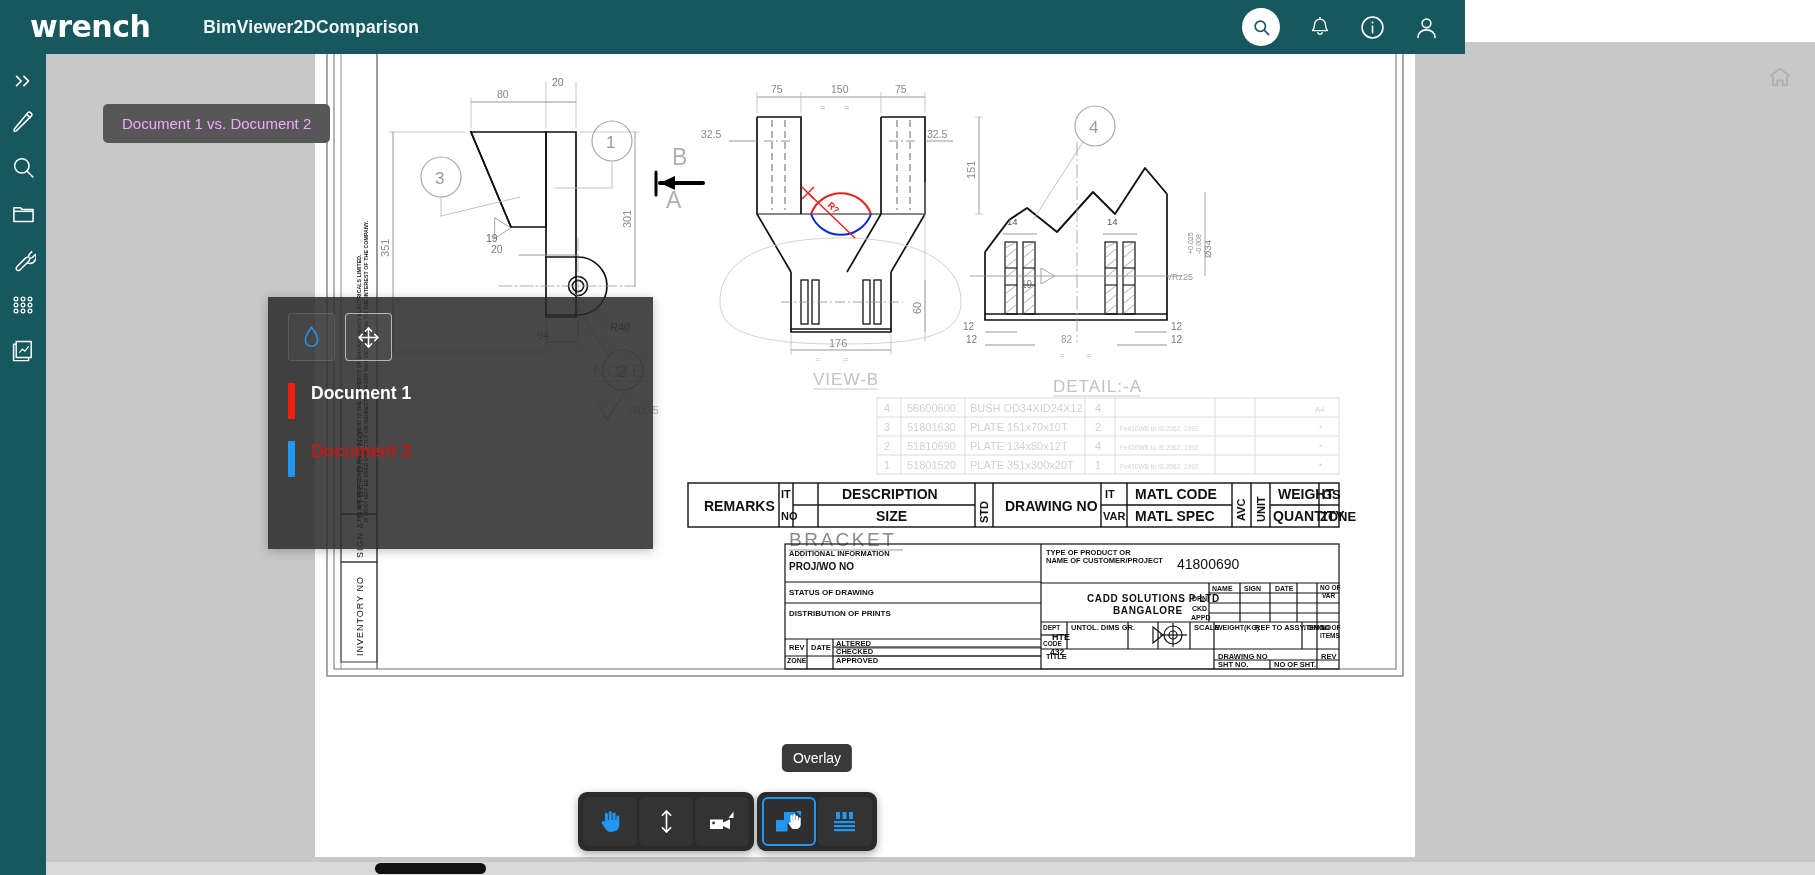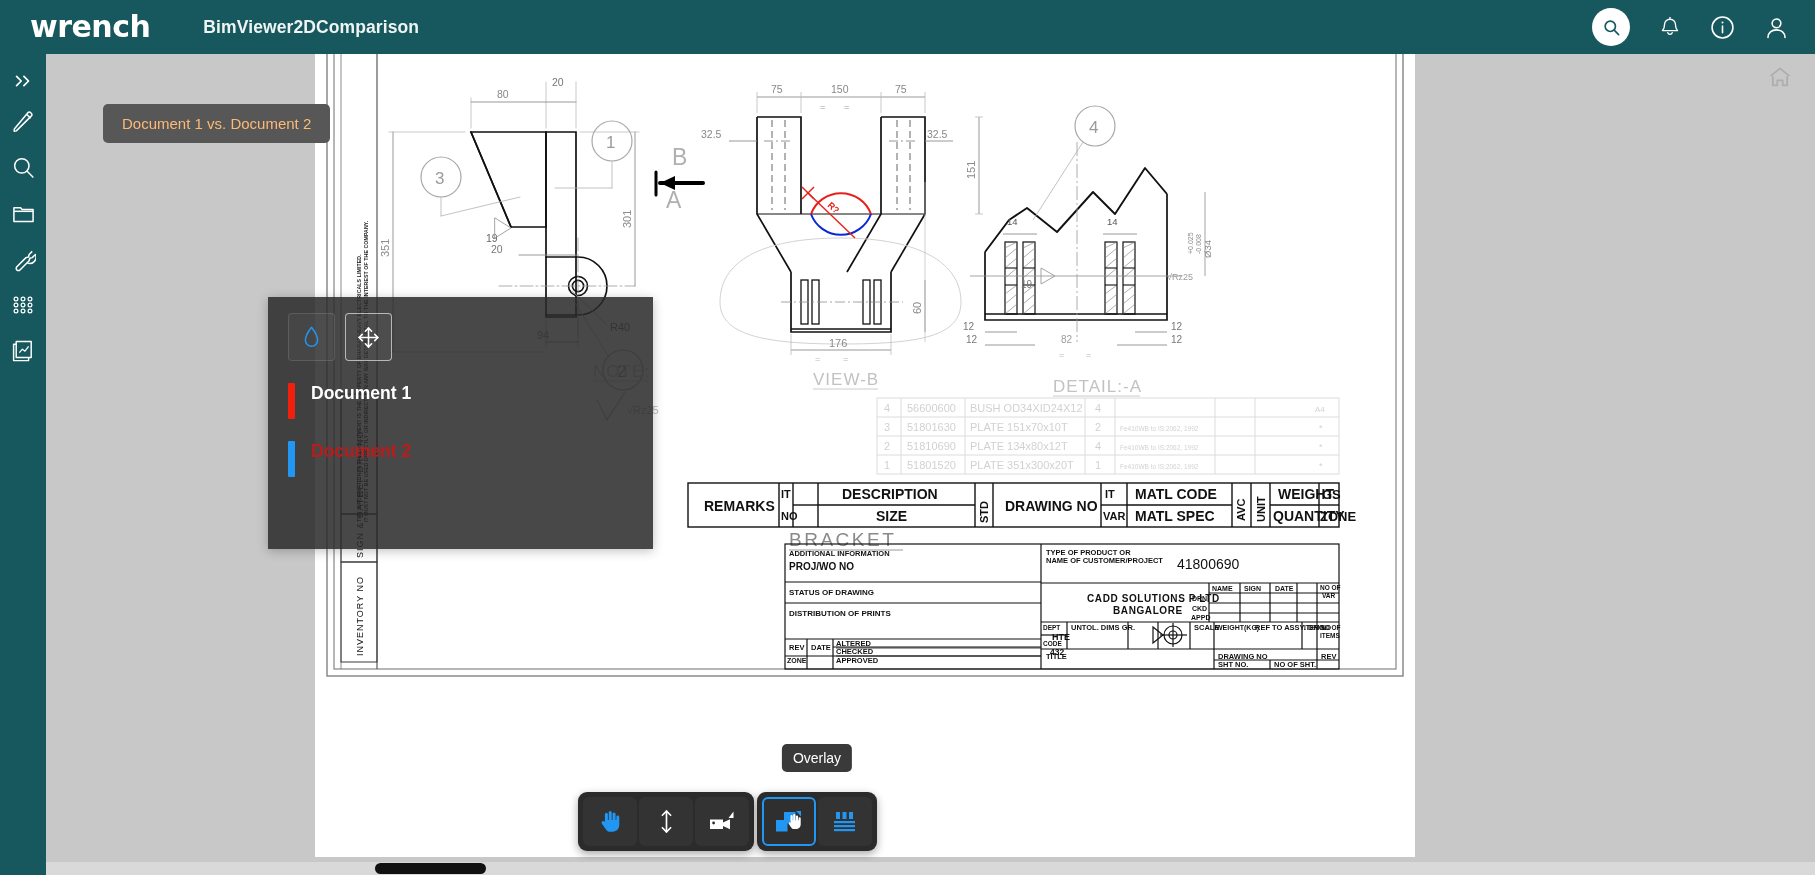--- a/index.html
+++ b/index.html
@@ -8,21 +8,21 @@
     margin: 0; padding: 0;
     width: 1815px; height: 875px;
     overflow: hidden;
     font-family: "Liberation Sans", sans-serif;
     background: #ffffff;
   }
   #app { position: relative; width: 1815px; height: 875px; overflow: hidden; background:#fff; }
 
   
   .topbar {
-    position: absolute; top: 0; left: 0; width: 1815px; height: 54px;
+    position: absolute; top: 0; left: 0; width: 1465px; height: 54px;
     background: #17585e; display: flex; align-items: center; z-index: 60;
   }
   .brand {
     color: #fff; font-size: 30px; font-weight: 700; letter-spacing: -0.5px;
     margin-left: 30px; line-height: 1; font-family: "DejaVu Sans", sans-serif;
   }
   .app-title {
     color: #eef4f4; font-size: 17.5px; margin-left: 53px; letter-spacing: .1px; font-weight: bold;
   }
   .topbar-right { margin-left: auto; display: flex; align-items: center; gap: 29px; margin-right: 26px; }
@@ -52,21 +52,21 @@
   }
   .home-btn { position: absolute; top: 22px; right: 22px; width: 26px; height: 26px; }
 
   
   .sheet { position: absolute; top: 0; left: 0; width: 1100px; height: 815px; }
   .sheet svg { display: block; }
 
   
   .doc-chip {
     position: absolute; top: 62px; left: 57px; z-index: 40;
-    background: #575757; color: #fdba74; font-size: 15px;
+    background: #575757; color: #f0abfc; font-size: 15px;
     padding: 11px 19px; border-radius: 5px; white-space: nowrap;
   }
 
   
   .cmp-panel {
     position: absolute; top: 255px; left: 222px; width: 385px; height: 252px;
     background: rgba(42,42,42,0.86); z-index: 45; color: #fff;
     box-shadow: 0 2px 10px rgba(0,0,0,.25);
   }
   .cmp-head {

